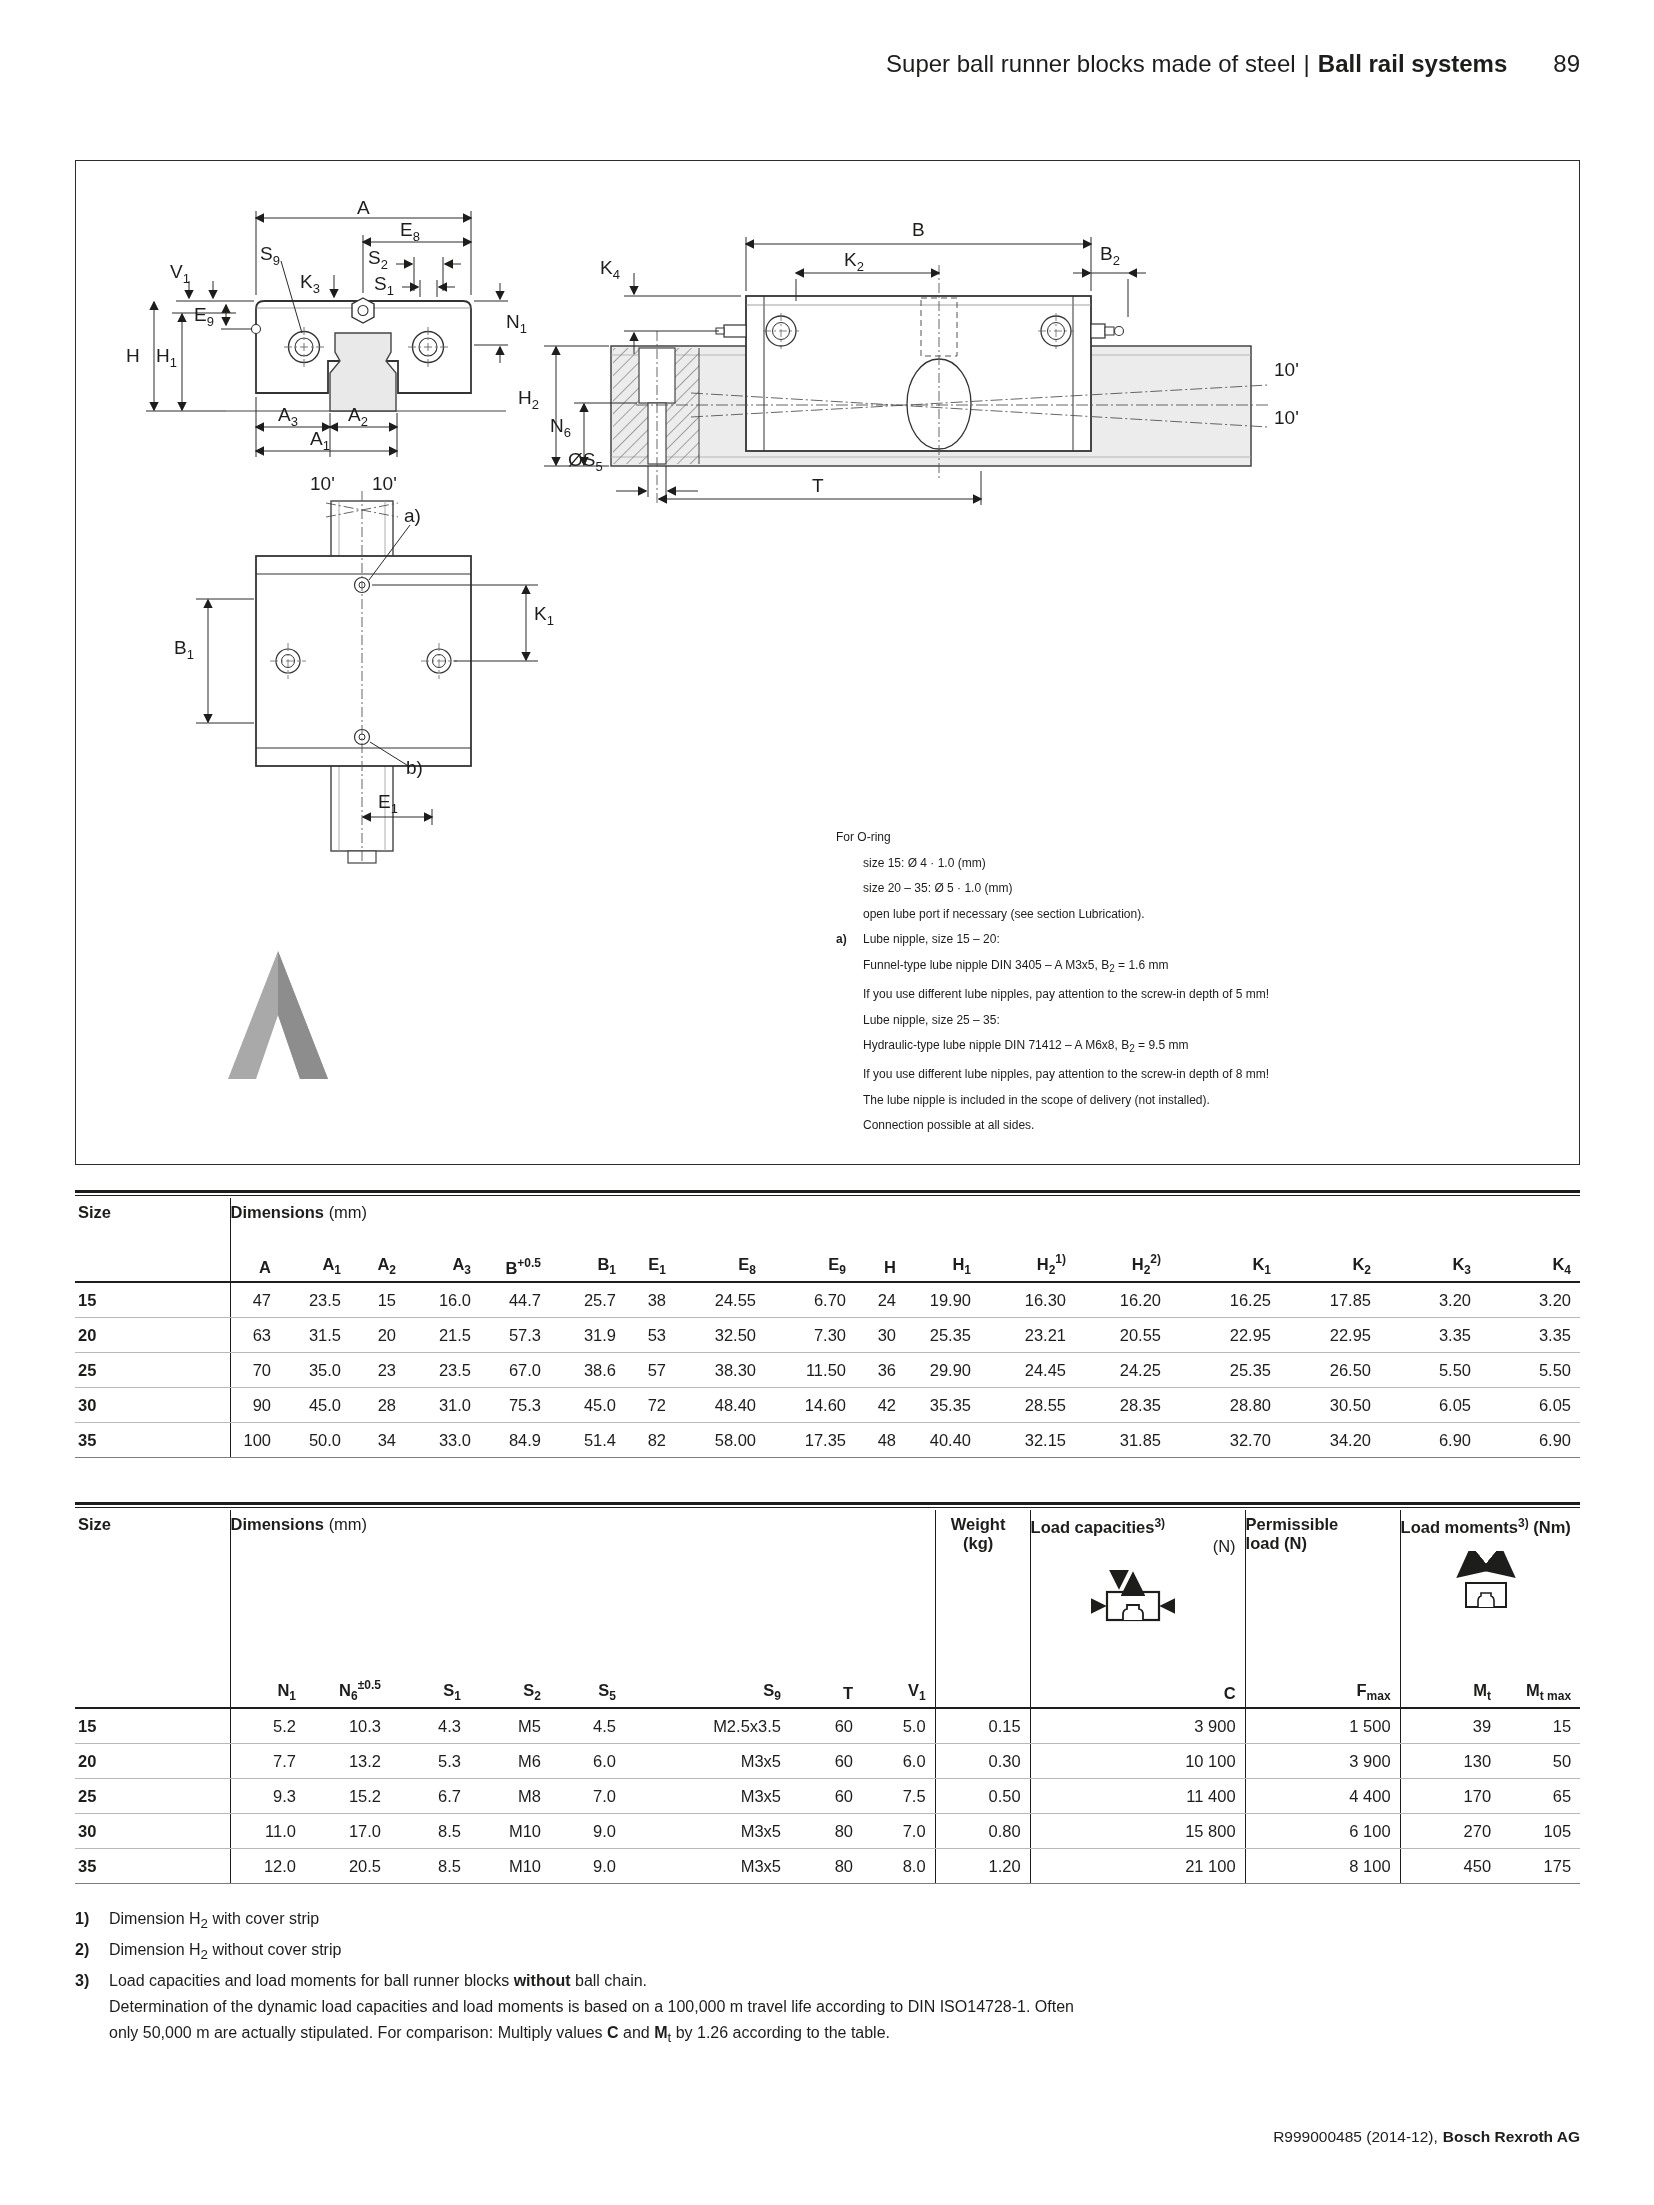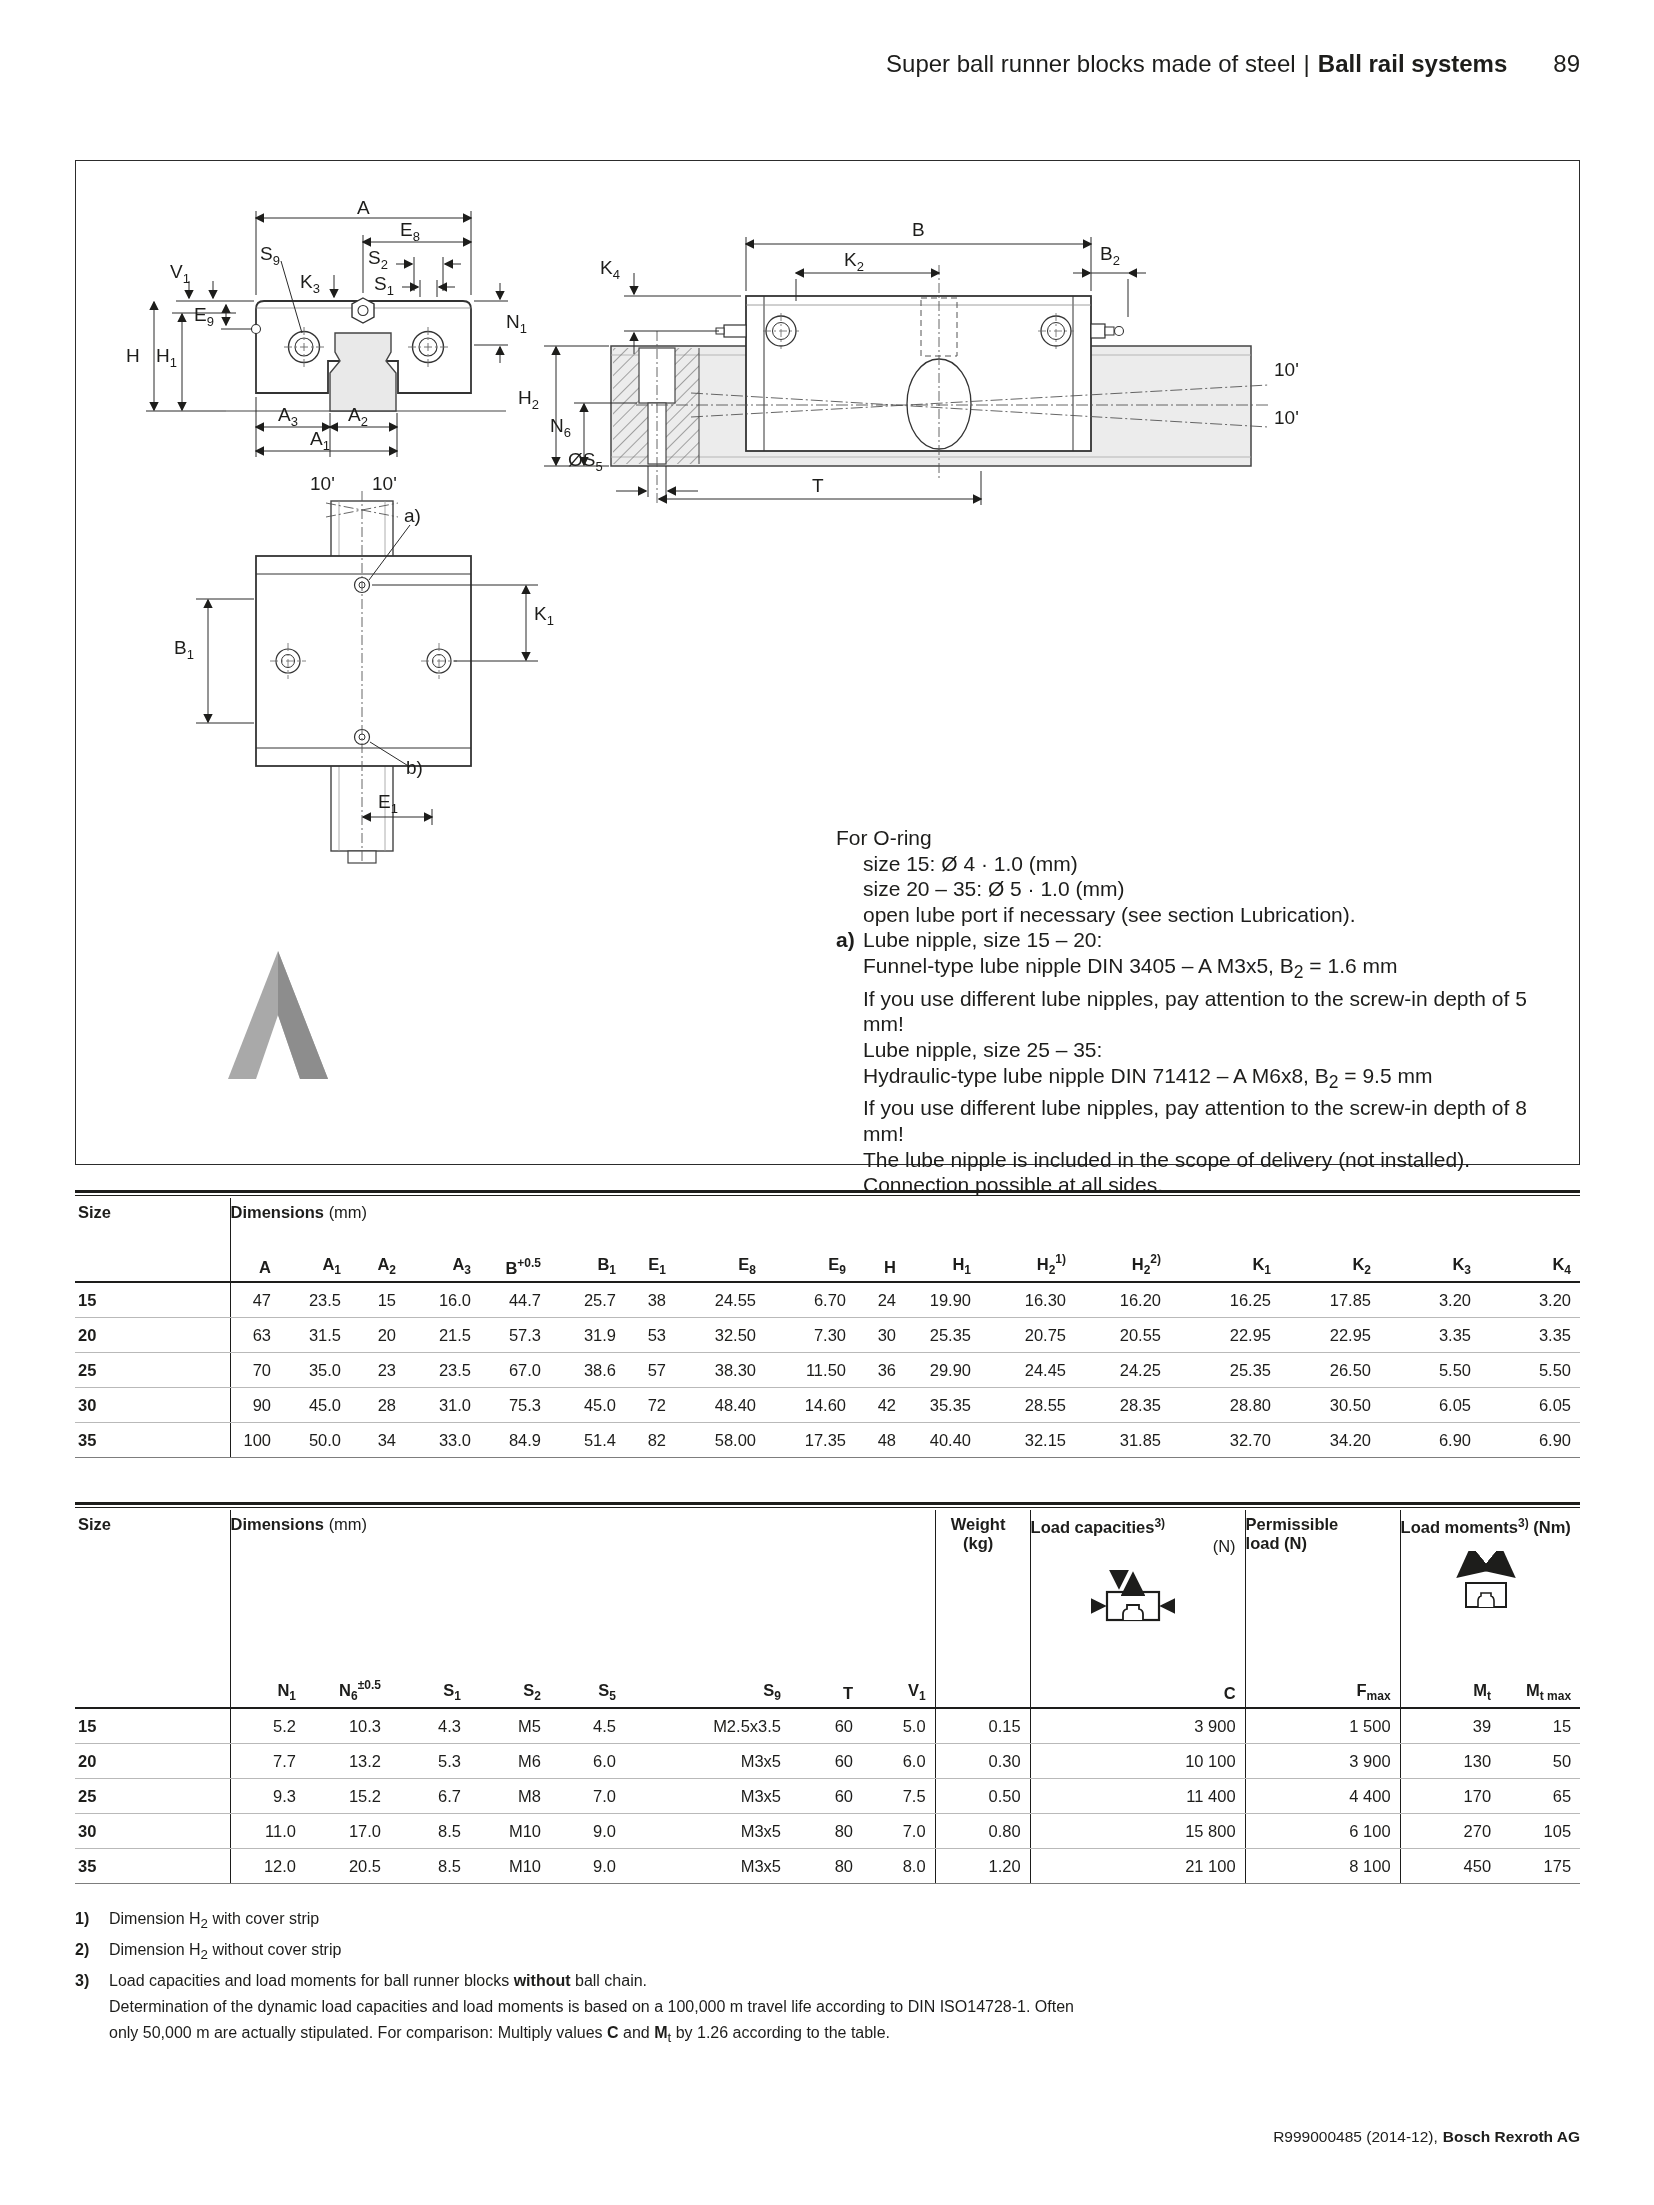--- a/index.html
+++ b/index.html
@@ -13,21 +13,21 @@
   .hdr .div{margin:0 8px;}
 
   
   .dbox{position:absolute;left:75px;top:160px;width:1505px;height:1005px;border:1.5px solid #2c2c2c;box-sizing:border-box;}
   .dbox svg.main{position:absolute;left:0;top:0;z-index:2;}
   .dim-label{position:absolute;font-size:19px;line-height:21px;color:#1d1d1b;white-space:nowrap;z-index:3;
              font-family:"Liberation Sans","DejaVu Sans",sans-serif;}
   .dim-label sub{font-size:13px;}
   .watermark{position:absolute;left:150px;top:788px;z-index:1;display:flex;align-items:flex-end;pointer-events:none;}
   .watermark .wm-text{font-size:72px;font-weight:bold;letter-spacing:4px;color:#ead99c;line-height:1;margin-left:14px;margin-bottom:16px;}
-  .notes{position:absolute;left:760px;top:664px;width:730px;z-index:4;font-size:21px;line-height:25.6px;}
+  .notes{position:absolute;left:760px;top:664px;width:730px;z-index:4;font-size:12px;line-height:25.6px;}
   .note-line{position:relative;}
   .note-line.ind{padding-left:27px;}
   .nmark{position:absolute;left:0;font-weight:bold;}
 
   
   .tblwrap{position:absolute;left:75px;width:1505px;}
   .rule-double{border-top:3px solid #1d1d1b;height:2px;border-bottom:1px solid #1d1d1b;}
   table{border-collapse:collapse;table-layout:fixed;width:1505px;margin-top:2px;}
   th,td{font-size:16.5px;padding:0 9px 0 0;white-space:nowrap;overflow:visible;}
   td{text-align:right;height:34px;border-bottom:1.5px solid #b9b9b9;}
@@ -362,21 +362,21 @@
             <td>31.5</td>
             <td>20</td>
             <td>21.5</td>
             <td>57.3</td>
             <td>31.9</td>
             <td>53</td>
             <td>32.50</td>
             <td>7.30</td>
             <td>30</td>
             <td>25.35</td>
-            <td>20.75</td>
+            <td>23.21</td>
             <td>20.55</td>
             <td>22.95</td>
             <td>22.95</td>
             <td>3.35</td>
             <td>3.35</td>
           </tr>
           <tr>
             <td class="size">25</td>
             <td class="vl">70</td>
             <td>35.0</td>

